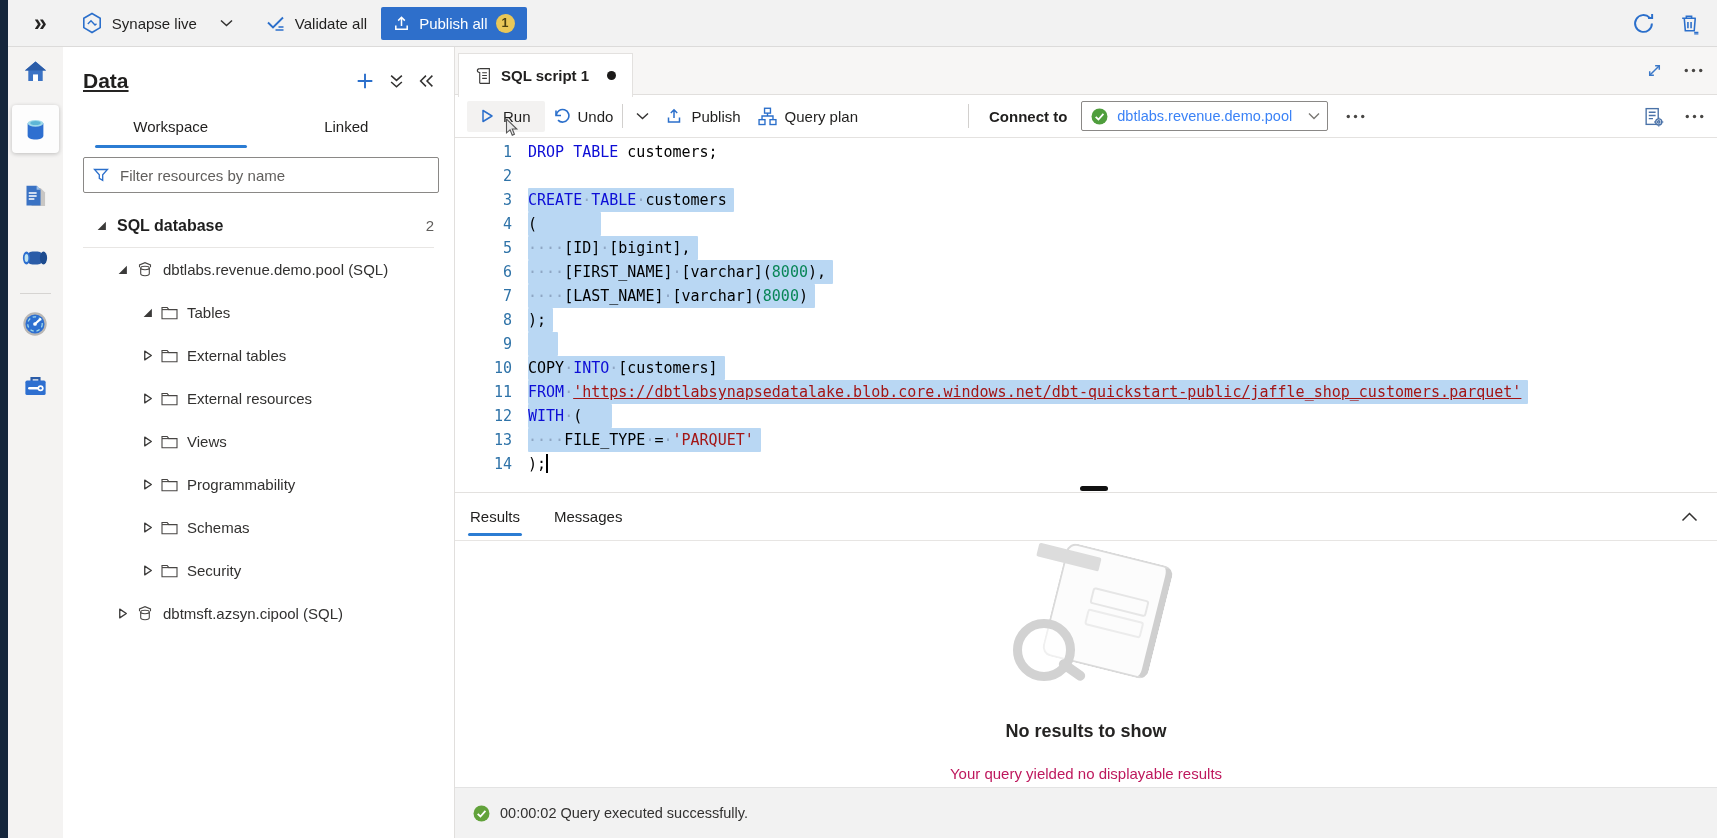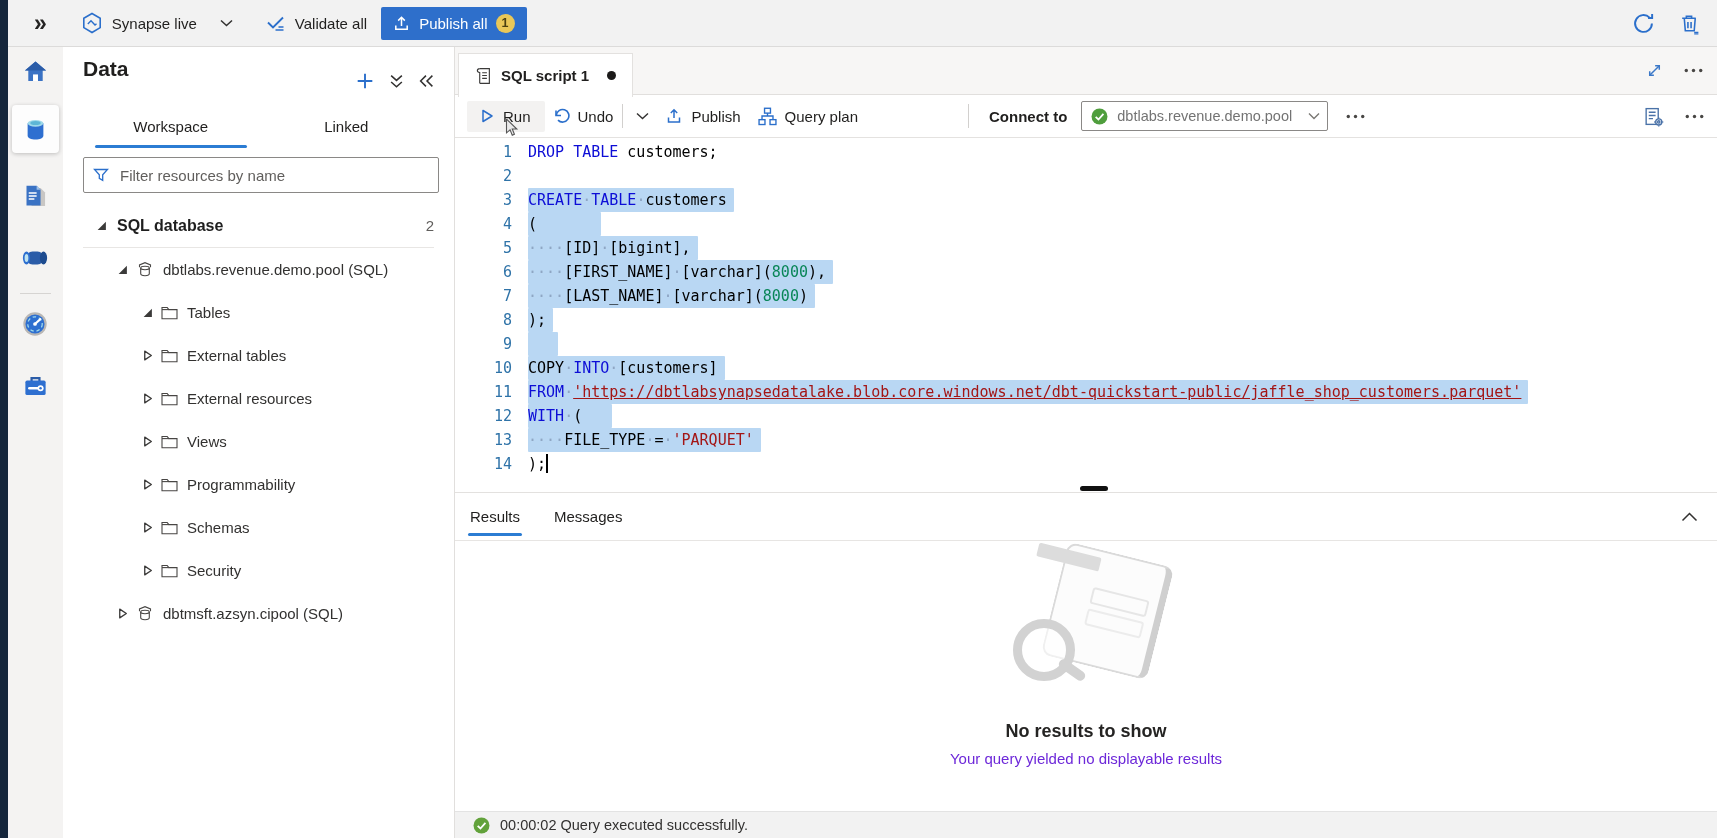--- a/index.html
+++ b/index.html
@@ -30,21 +30,21 @@
   .rail{position:absolute;left:8px;top:47px;width:55px;bottom:0;background:#f4f3f2;z-index:4;}
   .rail-tile{position:absolute;left:7px;width:40px;height:40px;display:flex;align-items:center;
     justify-content:center;cursor:pointer;}
   .rail-tile.sel{left:4px;width:47px;height:48px;background:#fdfdfd;border-radius:4px;
     box-shadow:0 1px 4px rgba(0,0,0,.22);}
   .rail-divider{position:absolute;left:12px;width:31px;height:1px;background:#d6d4d2;}
 
   
   .datapanel{position:absolute;left:63px;top:47px;width:392px;bottom:0;background:#fff;
     border-right:1px solid #e1dfdd;box-sizing:border-box;z-index:3;}
-  .dp-header{height:58px;display:flex;padding:10px 20px 0 20px;box-sizing:border-box;}
+  .dp-header{height:58px;display:flex;align-items:center;padding:10px 20px 0 20px;box-sizing:border-box;text-decoration:underline;}
   .dp-title{font-size:21px;font-weight:700;color:#201f1e;}
   .dp-actions{margin-left:auto;display:flex;align-items:center;gap:16px;}
   .dp-actions .icon-btn{cursor:pointer;display:flex;}
   .dp-tabs{display:flex;margin:0 20px;height:43px;}
   .dp-tab{flex:1;display:flex;align-items:center;justify-content:center;font-size:15px;color:#201f1e;
     position:relative;cursor:pointer;}
   .dp-tab.active::after{content:"";position:absolute;left:12px;right:12px;bottom:0;height:3px;
     background:#2b7cd3;border-radius:2px;}
   .dp-filter{margin:9px 15px 0 20px;height:34px;border:1px solid #8a8886;border-radius:2px;
     display:flex;align-items:center;padding:0 9px;gap:9px;background:#fff;}
@@ -81,21 +81,21 @@
   .tb-run{padding:7px 14px 7px 12px;background:#f3f2f1;border-radius:2px;}
   .tb-undo{margin-left:7px;}
   .tb-sep{width:1px;height:24px;background:#d2d0ce;margin:0 9px;}
   .tb-chev{cursor:pointer;display:flex;padding:4px;}
   .tb-publish{margin-left:12px;}
   .tb-queryplan{margin-left:17px;}
   .sep-connect{margin-left:110px;}
   .tb-connect-lbl{margin-left:11px;font-size:15px;font-weight:600;color:#201f1e;}
   .tb-dd{margin-left:14px;width:247px;height:30px;border:1px solid #8a8886;border-radius:2px;
     background:#fff;display:flex;align-items:center;gap:9px;padding:0 7px 0 9px;box-sizing:border-box;cursor:pointer;}
-  .tb-dd .val{font-size:14.5px;color:#737373;flex:1;white-space:nowrap;overflow:hidden;}
+  .tb-dd .val{font-size:14.5px;color:#3b82f6;flex:1;white-space:nowrap;overflow:hidden;}
   .tb-more{margin-left:18px;cursor:pointer;display:flex;}
   .tb-right{margin-left:auto;display:flex;align-items:center;gap:21px;padding-right:13px;}
   .tb-right .icon-btn{cursor:pointer;display:flex;}
 
   
   .code-region{position:absolute;left:0;right:0;top:91px;height:354px;overflow:hidden;
     padding-top:2px;box-sizing:border-box;cursor:text;}
   .code-line{height:24px;line-height:24px;display:flex;font-family:"DejaVu Sans Mono",monospace;font-size:15px;}
   .code-line .ln{width:57px;text-align:right;color:#2f73a8;flex:none;user-select:none;}
   .code-text{margin-left:16px;white-space:pre;color:#000;}
@@ -124,24 +124,24 @@
   .ill-card{position:absolute;left:62px;top:6px;width:100px;height:112px;background:#fcfcfc;
     border:2.5px solid #dadada;border-right:7px solid #cfcfcf;border-radius:10px;transform:rotate(14deg);}
   .ill-band{position:absolute;left:-30px;top:6px;width:64px;height:14px;background:#dcdcdc;border-radius:2px;}
   .ill-r1{position:absolute;right:9px;top:36px;width:54px;height:13px;border:2px solid #e6e6e6;border-radius:3px;}
   .ill-r2{position:absolute;right:9px;top:58px;width:54px;height:13px;border:2px solid #ececec;border-radius:3px;}
   .ill-mag{position:absolute;left:22px;top:72px;width:44px;height:44px;border:9px solid #d2d2d2;
     border-radius:50%;background:rgba(255,255,255,.6);}
   .ill-handle{position:absolute;left:66px;top:118px;width:30px;height:10px;background:#d2d2d2;
     border-radius:5px;transform:rotate(35deg);}
   .empty-title{margin-top:22px;font-size:18px;font-weight:700;color:#252423;}
-  .empty-sub{margin-top:8px;font-size:15px;color:#6d28d9;}
-
-  
-  .statusbar{position:absolute;left:0;right:0;bottom:0;height:27px;background:#f2f2f2;
+  .empty-sub{margin-top:23px;font-size:15px;color:#be185d;}
+
+  
+  .statusbar{position:absolute;left:0;right:0;bottom:0;height:51px;background:#f2f2f2;
     border-top:1px solid #e3e3e3;box-sizing:border-box;display:flex;align-items:center;padding-left:18px;gap:10px;}
   .statusbar .txt{font-size:14.5px;color:#323130;}
 
   
   .mouse-cursor{position:absolute;left:50px;top:72px;z-index:8;pointer-events:none;}
 </style>
 </head>
 <body>
 
 <div class="app">

